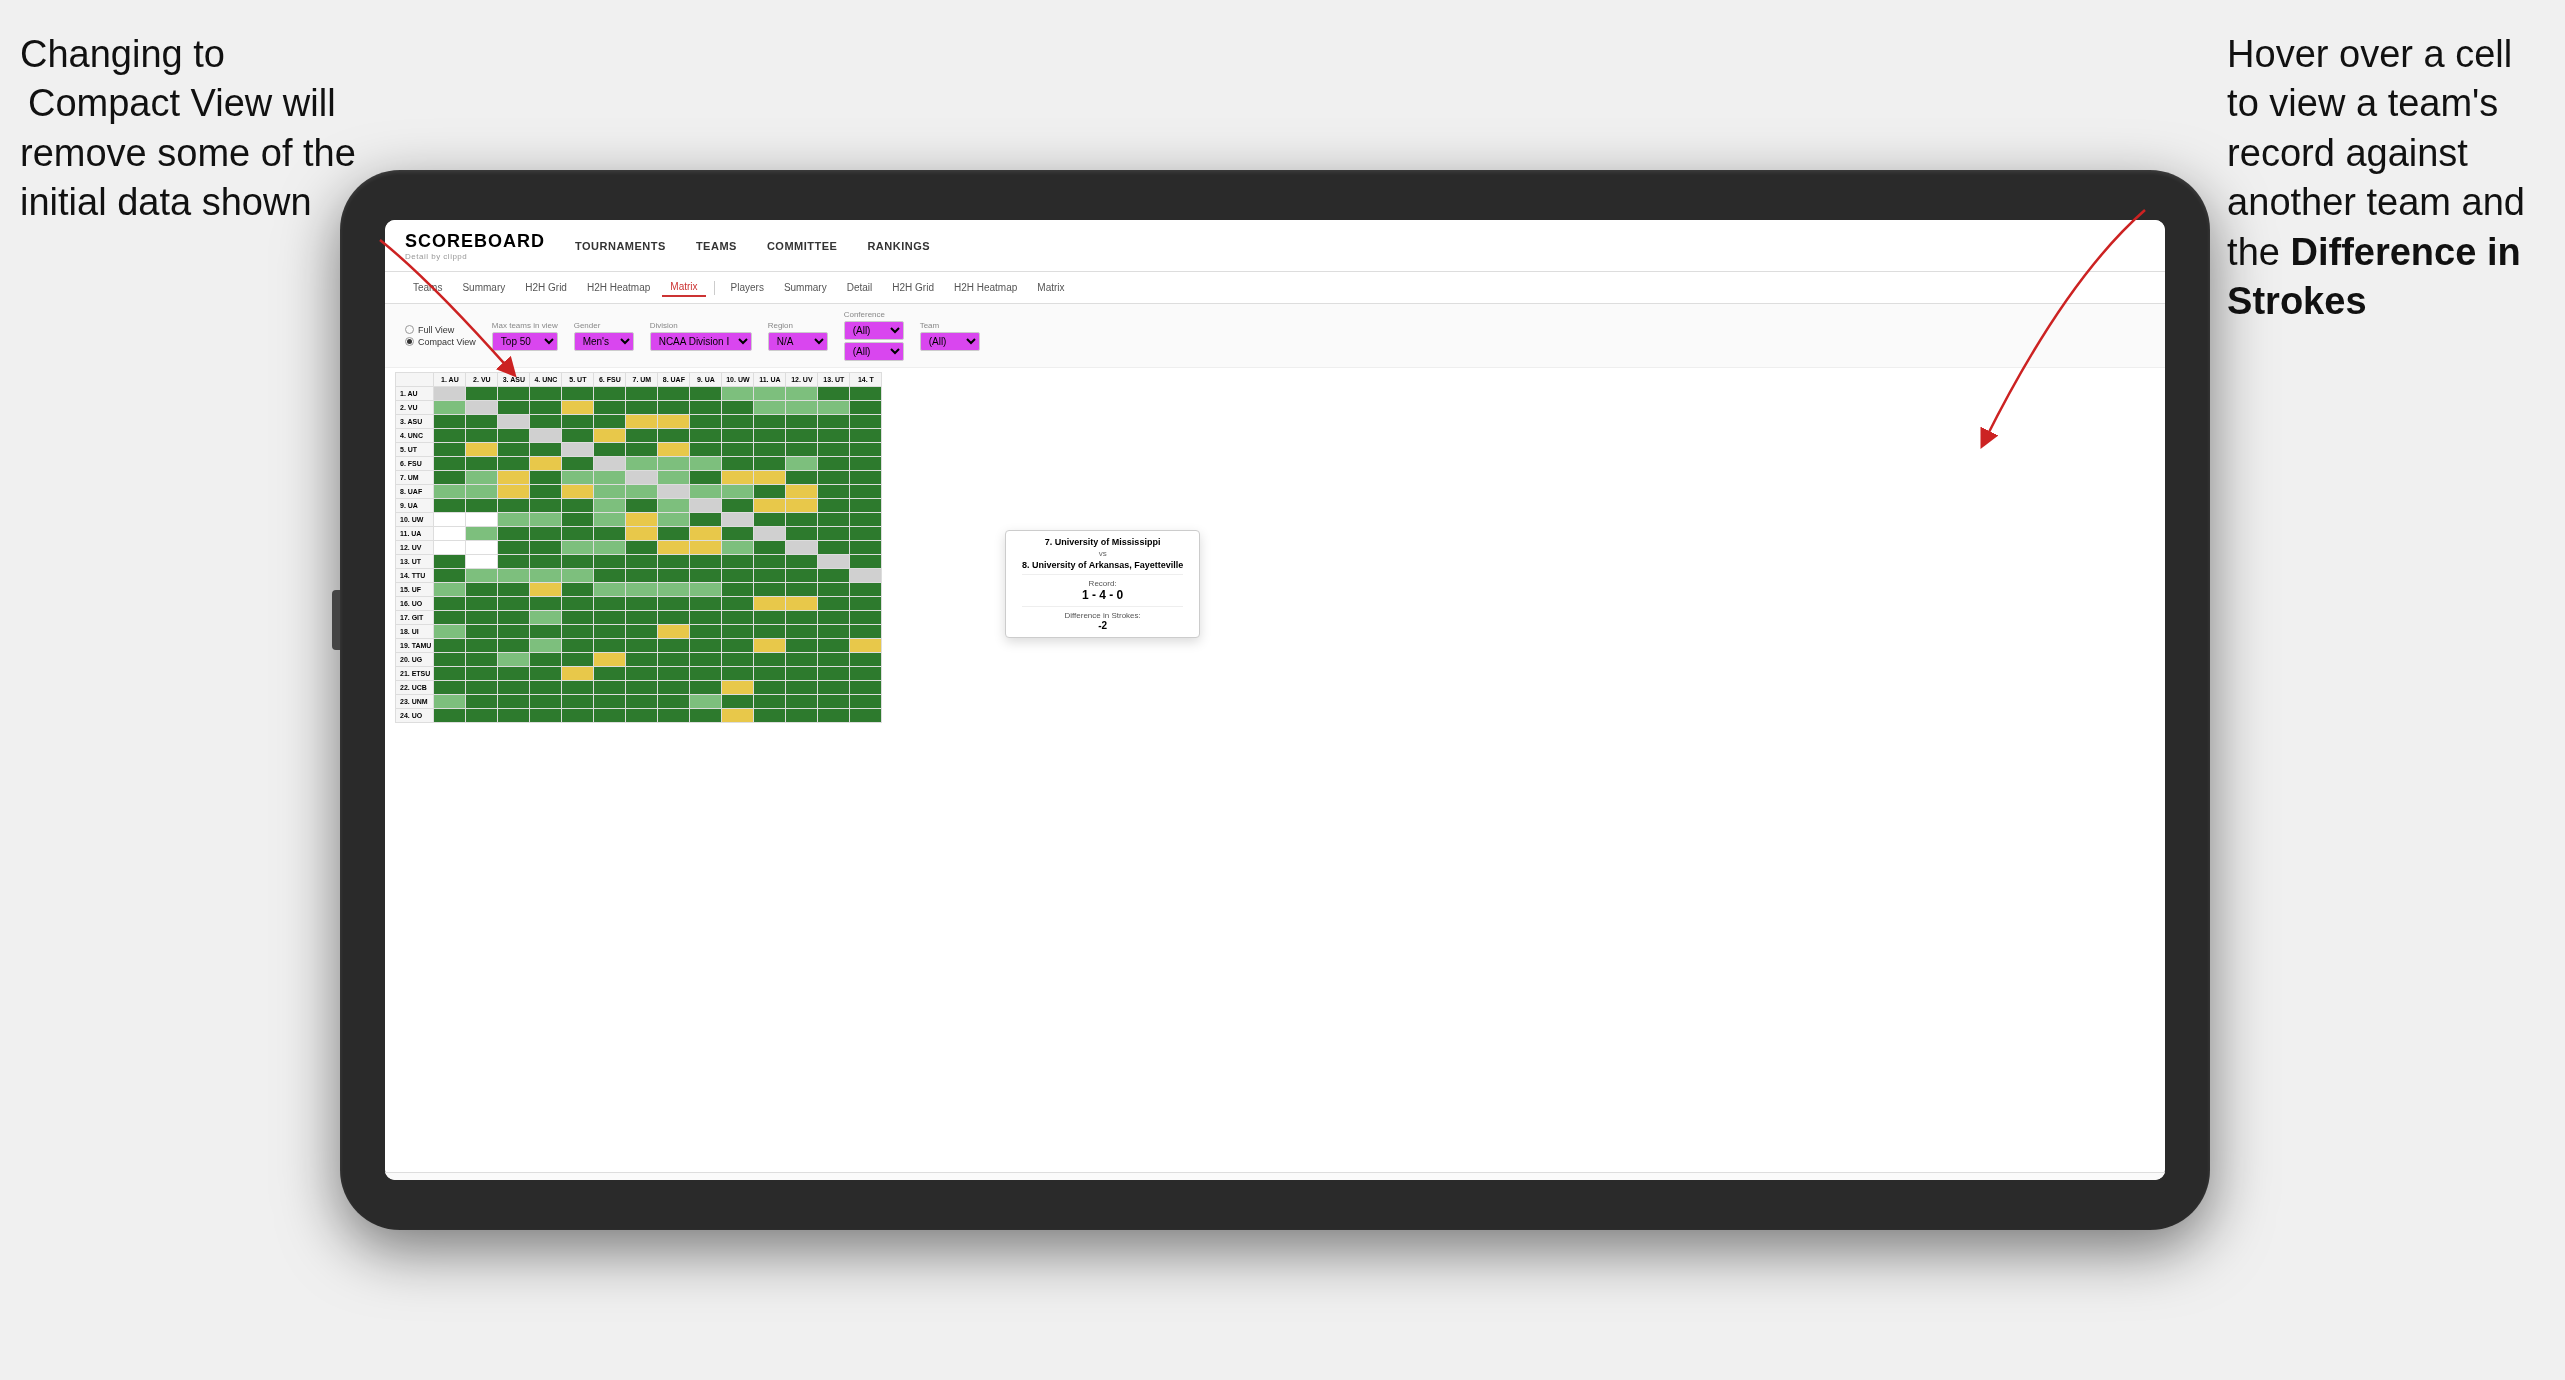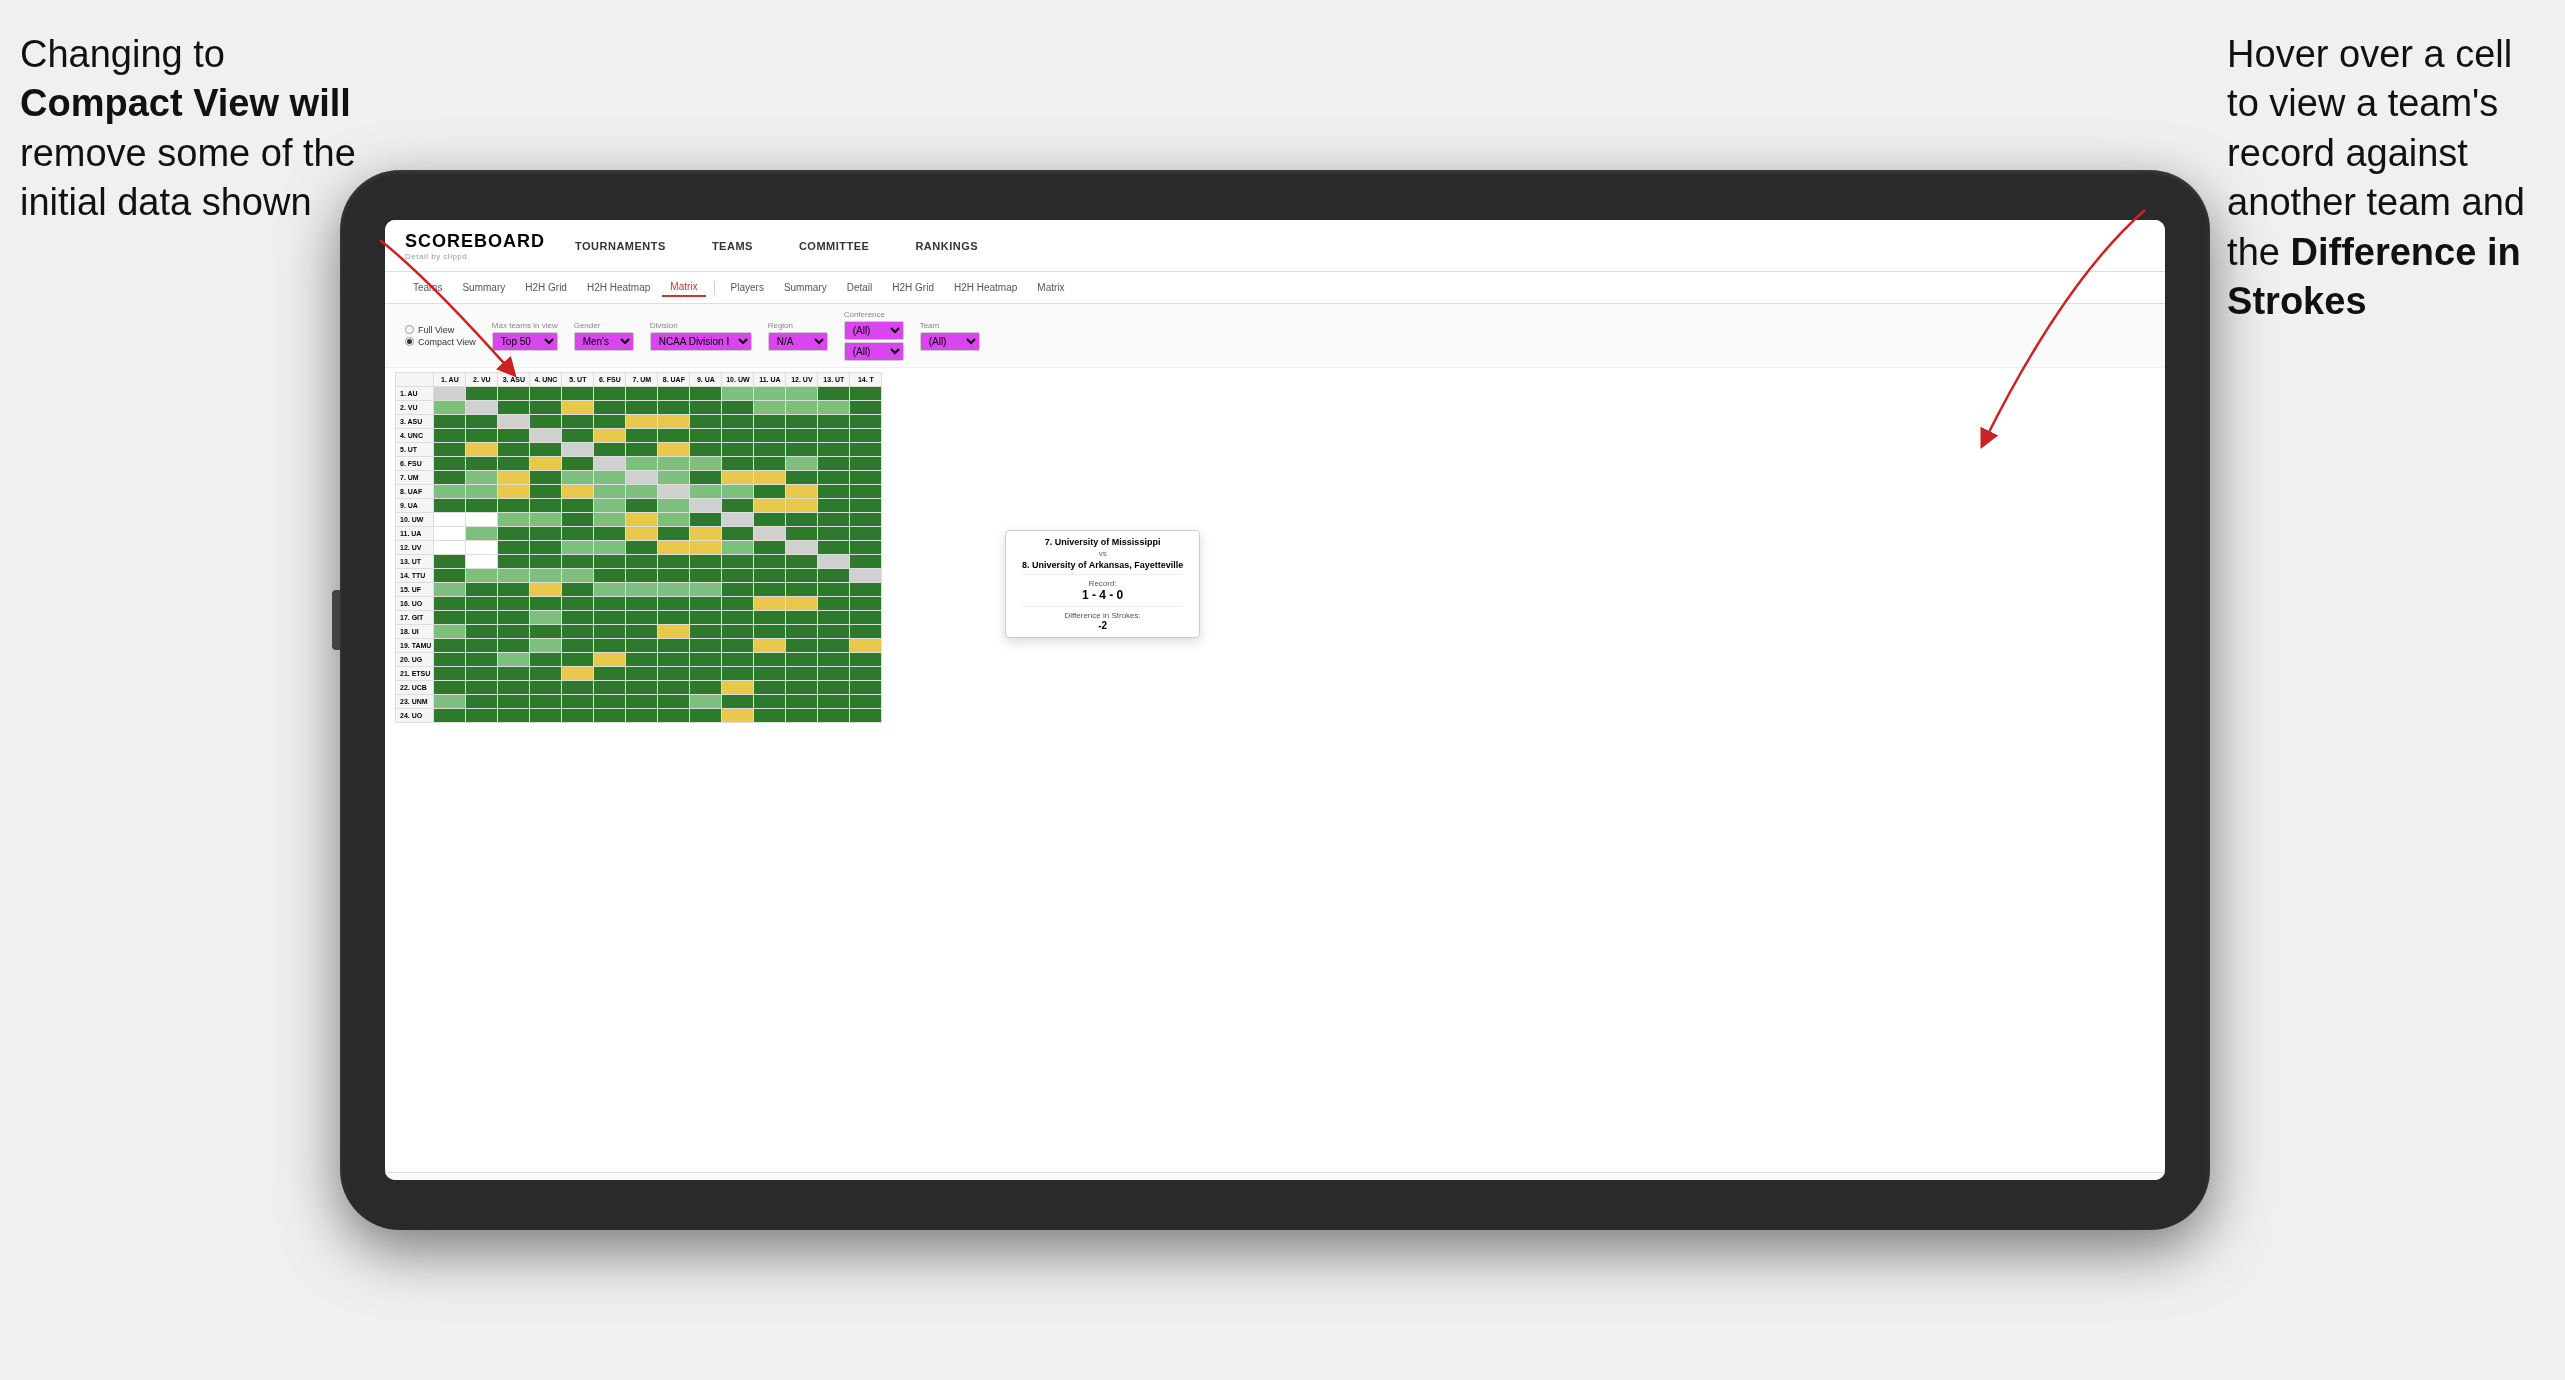--- a/index.html
+++ b/index.html
@@ -16,21 +16,22 @@
     .annotation-left {
       position: absolute;
       top: 30px;
       left: 20px;
       font-size: 38px;
       line-height: 1.3;
       color: #111;
       max-width: 500px;
     }
     .annotation-left strong {
-      font-weight: 700;
+      font-weight: 400;
+      margin-left: 8px;
     }
 
     
     .annotation-right {
       position: absolute;
       top: 30px;
       right: 40px;
       font-size: 38px;
       line-height: 1.3;
       color: #111;
@@ -100,21 +101,21 @@
     }
 
     .logo-sub {
       font-size: 8px;
       color: #999;
       letter-spacing: 0.5px;
     }
 
     .nav-items {
       display: flex;
-      gap: 46px;
+      gap: 30px;
     }
 
     .nav-item {
       font-size: 11px;
       color: #333;
       font-weight: 600;
       letter-spacing: 0.5px;
       cursor: pointer;
       padding: 4px 0;
     }

